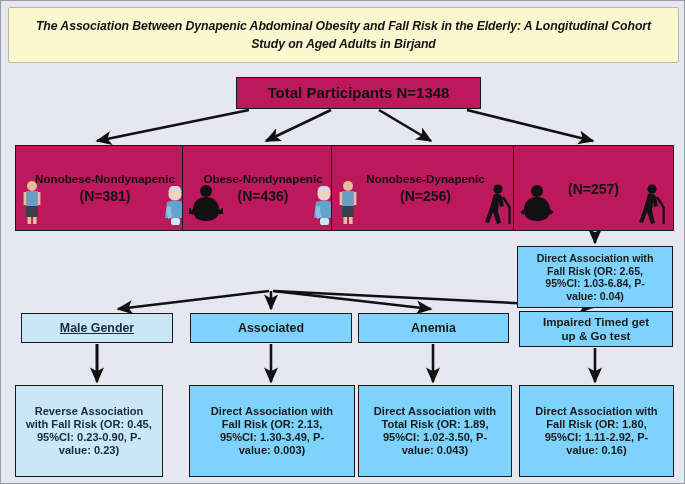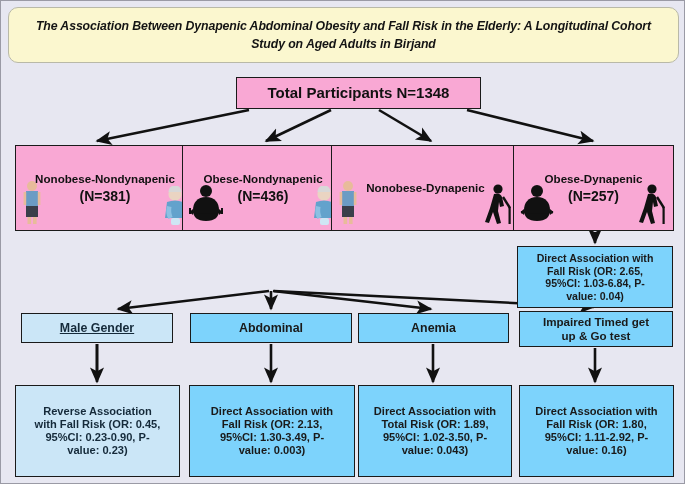--- a/index.html
+++ b/index.html
@@ -34,37 +34,37 @@
     color:#111;
     font-weight:bold;
     line-height:1.18;
     z-index:3;
   }
   .title-banner{
     position:absolute;
     left:7px;top:6px;width:671px;height:56px;
     background:#fbf7cf;
     border:1px solid #b9b9a8;
-    border-radius:10px;
+    border-radius:2px;
     box-sizing:border-box;
     display:flex;align-items:center;justify-content:center;
     padding:5px 14px;
     z-index:3;
   }
   .title-banner .t{
     font-size:12.3px;
     font-style:italic;
     font-weight:bold;
     color:#141414;
     text-align:center;
     line-height:1.5;
     letter-spacing:-0.1px;
   }
   .cream{
-    background:#f9a8d4;
+    background:#be185d;
     border:1.6px solid #1a1a1a;
   }
   .red{
     background:#7dd3fc;
     border:1.6px solid #1a1a1a;
     color:#1a1a1a;
   }
   .blue{
     background:#cbe6f7;
     border:1.6px solid #1a1a1a;
@@ -115,21 +115,21 @@
   .l1{left:20px;width:152px;text-decoration:underline;}
   .l2{left:189px;width:162px;}
   .l3{left:357px;width:151px;}
   .l4{left:518px;width:154px;height:36px;top:310px;}
 
   .res{
     top:384px;height:92px;
     font-size:11.1px;
     padding:0 4px;
   }
-  .r1{left:14px;width:165px;}
+  .r1{left:14px;width:148px;}
   .r2{left:188px;width:166px;}
   .r3{left:357px;width:154px;}
   .r4{left:518px;width:155px;}
 </style>
 </head>
 <body>
 
 <div id="stage">
 
   <div class="title-banner">
@@ -229,20 +229,21 @@
         <path d="M4 11 h12 v15 h-12 z" fill="#6b9cc4"></path>
         <path d="M4 26 h12 v11 h-12 z" fill="#3a3f4a"></path>
         <rect x="5.5" y="37" width="3.6" height="7" fill="#e8bb9a"></rect>
         <rect x="11" y="37" width="3.6" height="7" fill="#e8bb9a"></rect>
         <rect x="1.6" y="12" width="2.6" height="13" fill="#e8bb9a"></rect>
         <rect x="15.8" y="12" width="2.6" height="13" fill="#e8bb9a"></rect>
       </svg>
     </span>
     <div class="txtwrap">
       <div>Nonobese-Dynapenic</div>
+      <div class="line2">(N=256)</div>
     </div>
     <span class="ico right">
       <svg width="30" height="42" viewBox="0 0 30 42">
         <circle cx="15" cy="5" r="4.6" fill="#111"></circle>
         <path d="M11 10 q6-2 8 3 l2 9 l-4 1 l-1-5 l-1 9 l3 12 l-4 1 l-4-12 l-4 11 l-4-1 l5-14 z" fill="#111"></path>
         <path d="M20 13 l7 11" stroke="#111" stroke-width="2.4" fill="none"></path>
         <path d="M26.6 23 l0 17" stroke="#111" stroke-width="2.2"></path>
       </svg>
     </span>
   </div>
@@ -251,21 +252,20 @@
     <span class="ico left">
       <svg width="34" height="42" viewBox="0 0 34 42">
         <circle cx="17" cy="7" r="6" fill="#111"></circle>
         <path d="M17 13 c-9 0 -13 6 -13 13 c0 7 4 11 13 11 c9 0 13-4 13-11 c0-7 -4-13 -13-13 z" fill="#111"></path>
         <rect x="1" y="27" width="32" height="2.4" fill="#111"></rect>
         <path d="M0.5 28 l3.5 -3 v6 z" fill="#111"></path>
         <path d="M33.5 28 l-3.5 -3 v6 z" fill="#111"></path>
       </svg>
     </span>
     <div class="txtwrap">
-      <div>Obese-Dynapenic</div>
       <div class="line2">(N=257)</div>
     </div>
     <span class="ico right">
       <svg width="30" height="42" viewBox="0 0 30 42">
         <circle cx="15" cy="5" r="4.6" fill="#111"></circle>
         <path d="M11 10 q6-2 8 3 l2 9 l-4 1 l-1-5 l-1 9 l3 12 l-4 1 l-4-12 l-4 11 l-4-1 l5-14 z" fill="#111"></path>
         <path d="M20 13 l7 11" stroke="#111" stroke-width="2.4" fill="none"></path>
         <path d="M26.6 23 l0 17" stroke="#111" stroke-width="2.2"></path>
       </svg>
     </span>
@@ -276,21 +276,21 @@
     <div>Fall Risk (OR: 2.65,</div>
     <div>95%CI: 1.03-6.84, P-</div>
     <div>value: 0.04)</div>
   </div>
 
 
   <div class="node blue lab l1">
     <span>Male Gender</span>
   </div>
   <div class="node red lab l2">
-    <span>Abdominal</span>
+    <span>Associated</span>
   </div>
   <div class="node red lab l3">
     <span>Anemia</span>
   </div>
   <div class="node red lab two l4">
     <span>Impaired Timed get</span>
     <span>up &amp; Go test</span>
   </div>
 
   <div class="node blue res r1">

